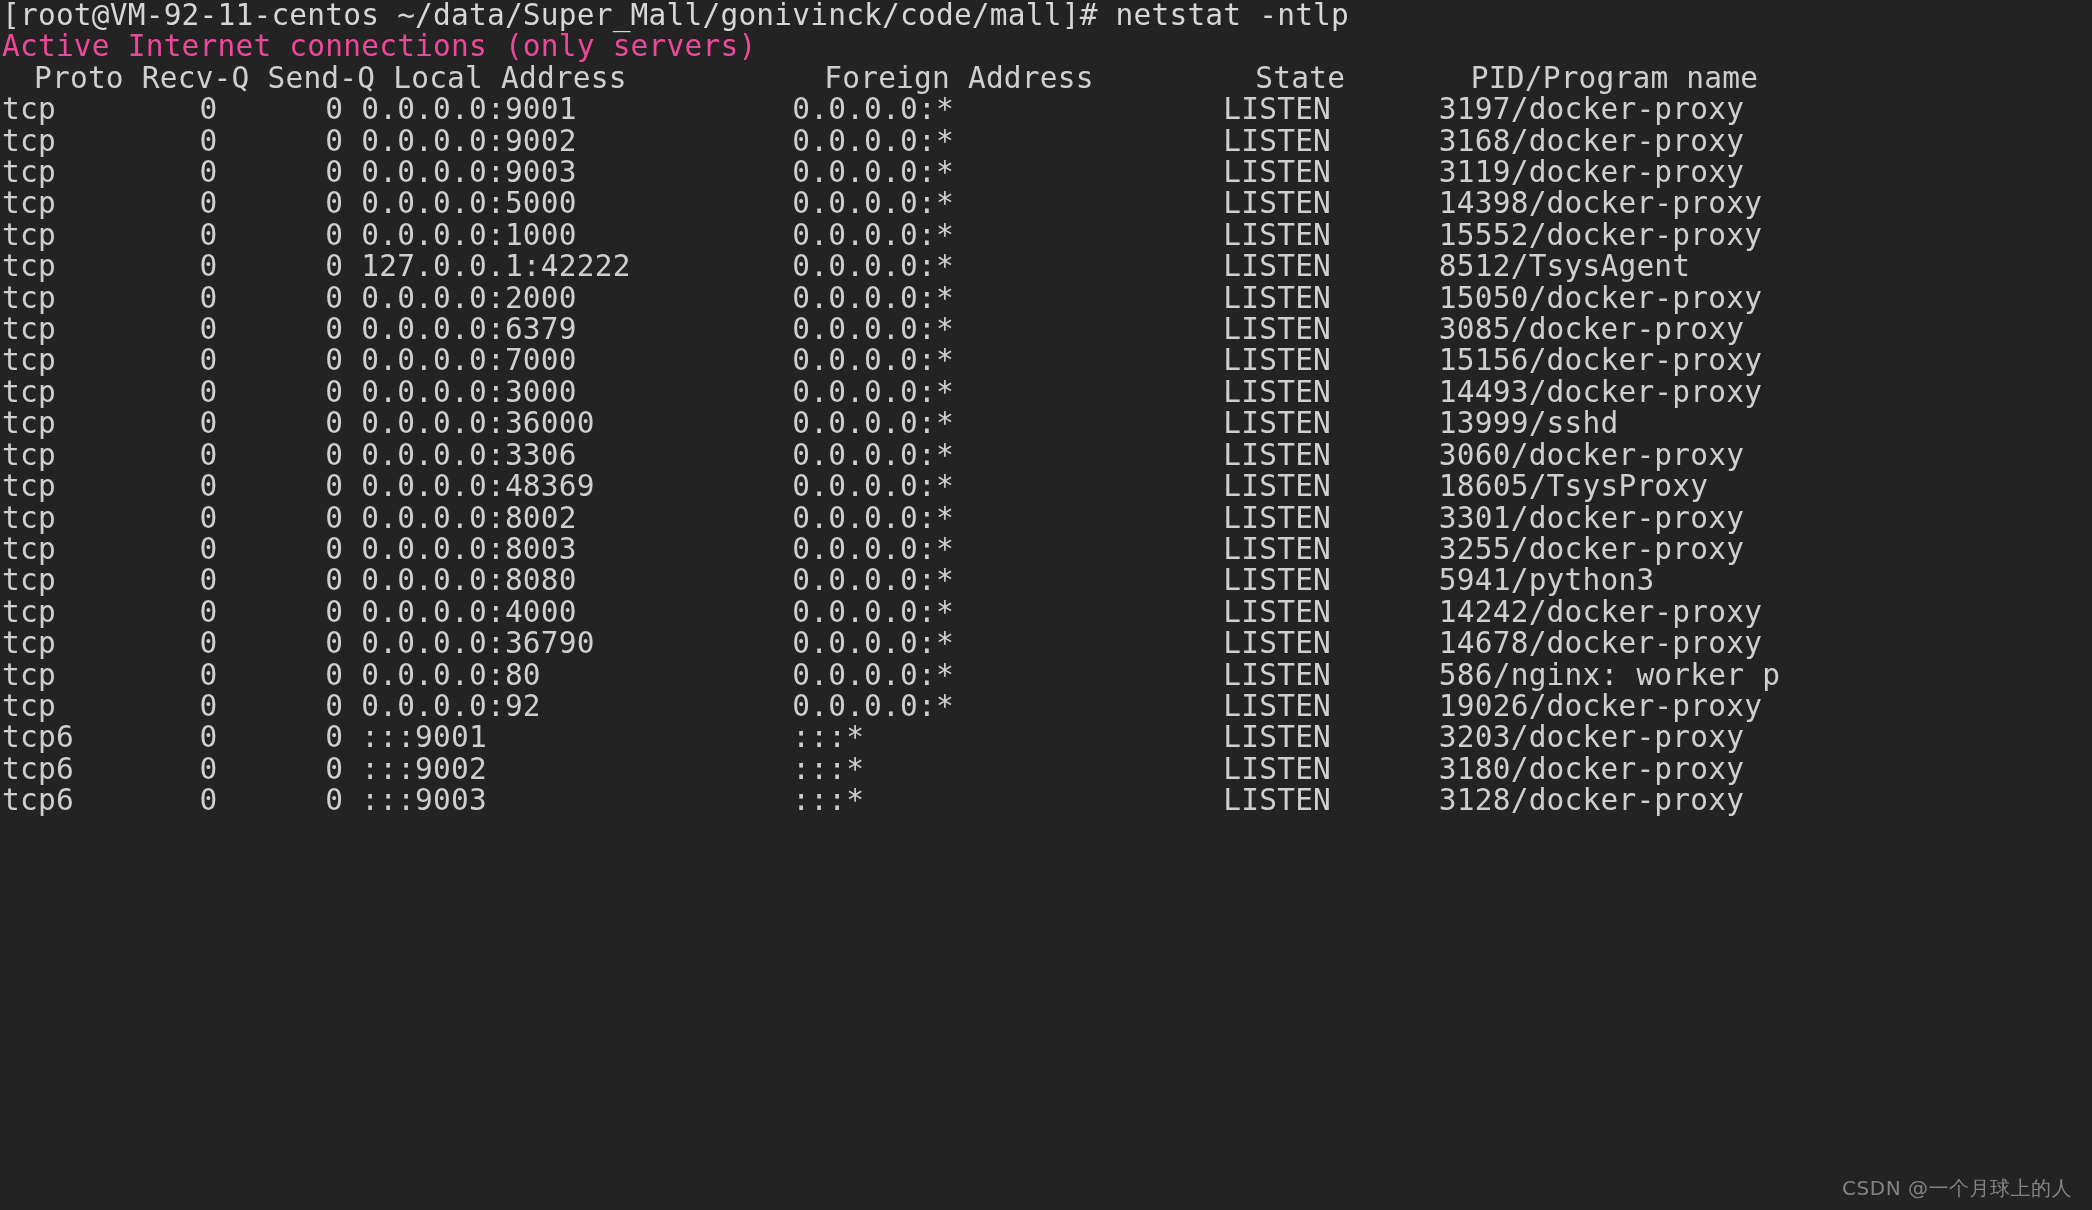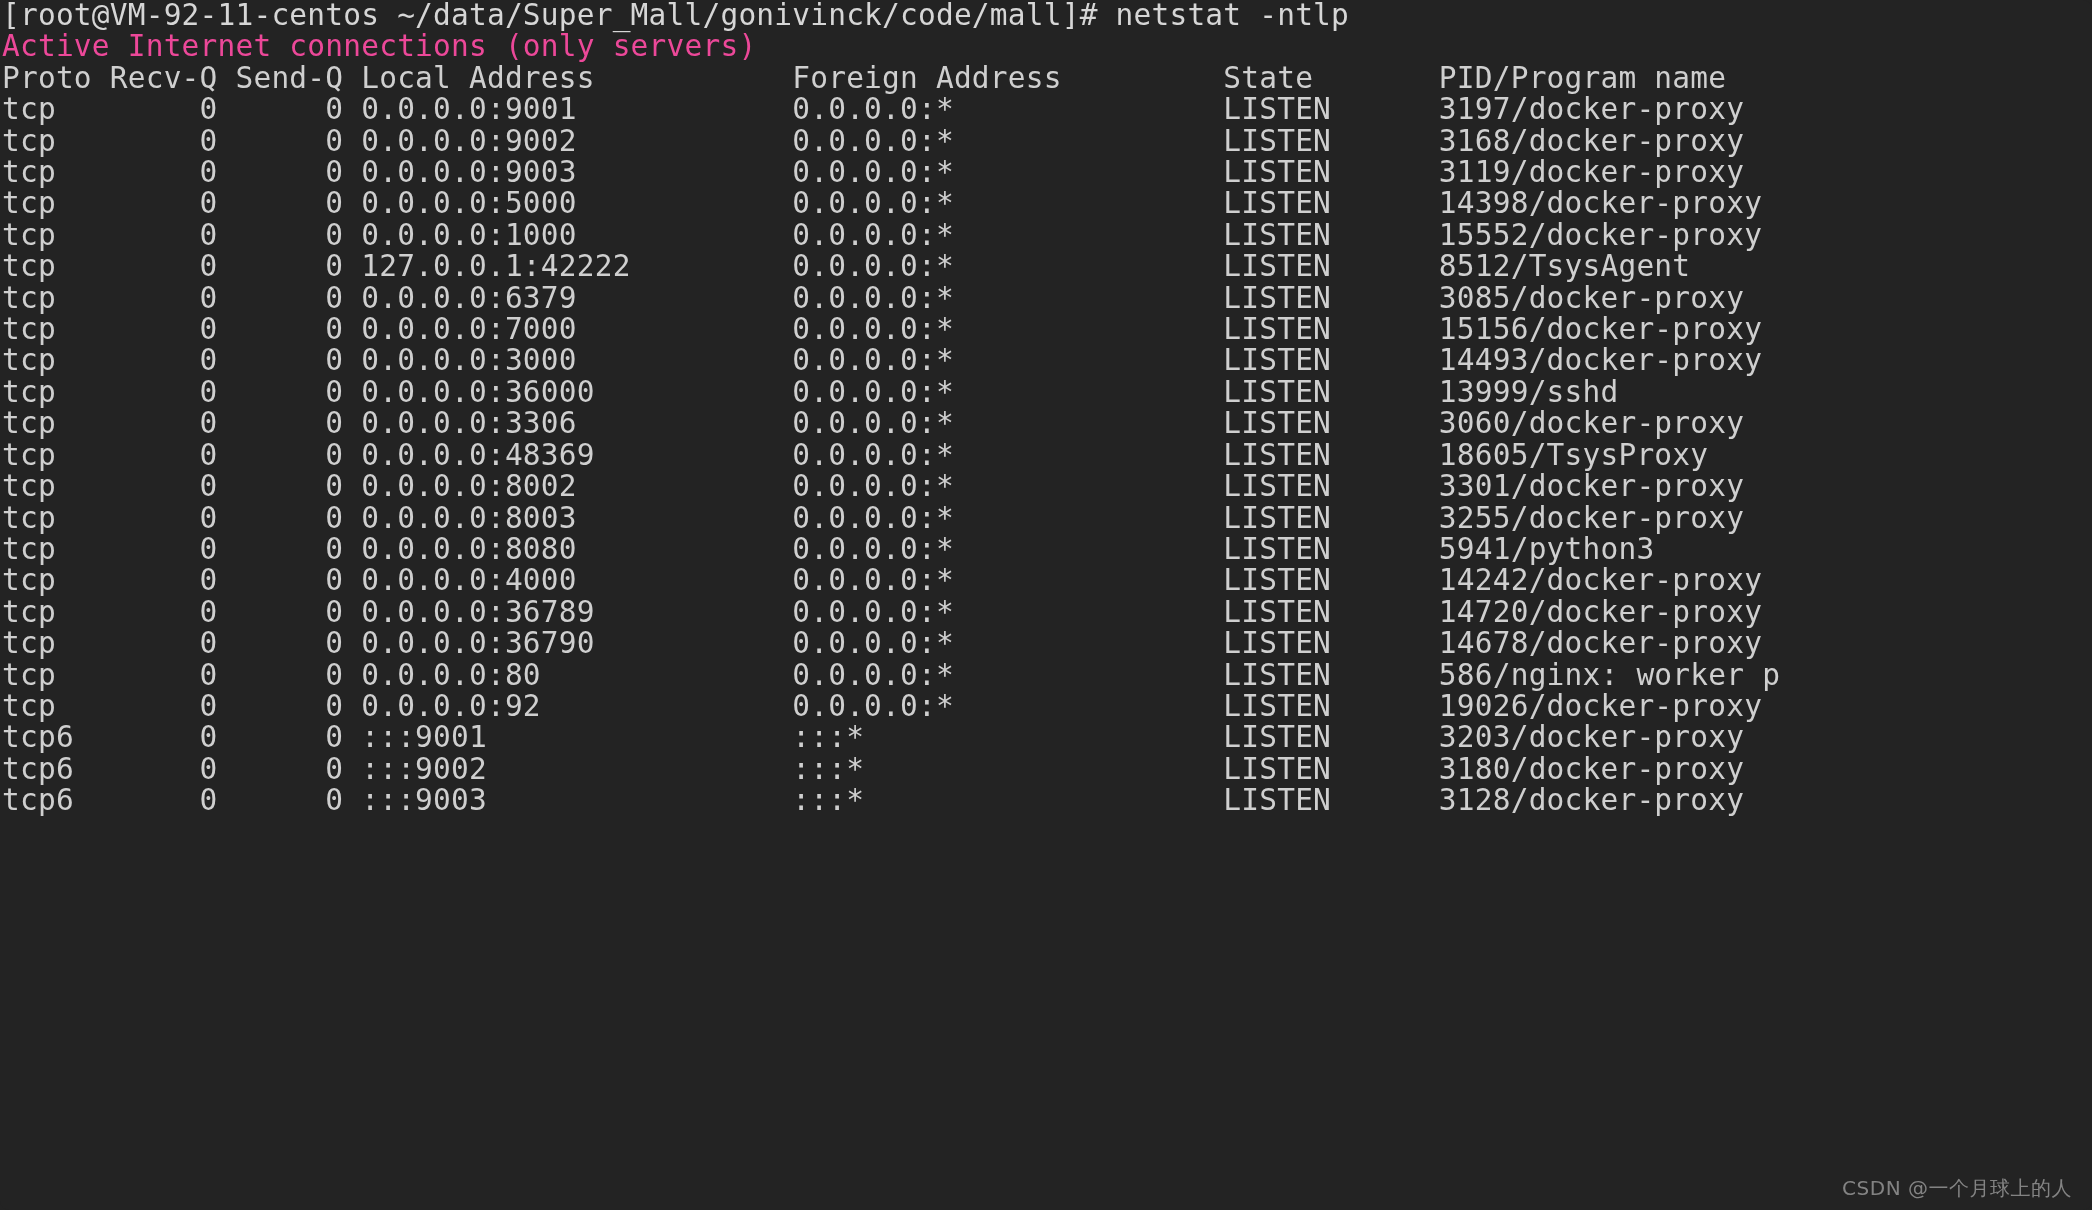--- a/index.html
+++ b/index.html
@@ -31,20 +31,21 @@
     padding-left: 2px;
   }
   .prompt-line {
     color: #d6d6d6;
   }
   .title-line {
     color: #ec4899;
   }
   .header-line {
     color: #cfcfcf;
+    margin-left: 32px;
   }
   .row-line {
     color: #cfcfcf;
   }
   #watermark {
     position: absolute;
     right: 20px;
     bottom: 8px;
     font-family: "DejaVu Sans", "Liberation Sans", sans-serif;
     font-size: 20px;
@@ -65,31 +66,31 @@
 
   <div class="term-line header-line">Proto Recv-Q Send-Q Local Address           Foreign Address         State       PID/Program name</div>
 
   <div id="rows-container">
       <div class="term-line row-line">tcp        0      0 0.0.0.0:9001            0.0.0.0:*               LISTEN      3197/docker-proxy</div>
       <div class="term-line row-line">tcp        0      0 0.0.0.0:9002            0.0.0.0:*               LISTEN      3168/docker-proxy</div>
       <div class="term-line row-line">tcp        0      0 0.0.0.0:9003            0.0.0.0:*               LISTEN      3119/docker-proxy</div>
       <div class="term-line row-line">tcp        0      0 0.0.0.0:5000            0.0.0.0:*               LISTEN      14398/docker-proxy</div>
       <div class="term-line row-line">tcp        0      0 0.0.0.0:1000            0.0.0.0:*               LISTEN      15552/docker-proxy</div>
       <div class="term-line row-line">tcp        0      0 127.0.0.1:42222         0.0.0.0:*               LISTEN      8512/TsysAgent</div>
+      <div class="term-line row-line">tcp        0      0 0.0.0.0:2000            0.0.0.0:*               LISTEN      15050/docker-proxy</div>
       <div class="term-line row-line">tcp        0      0 0.0.0.0:6379            0.0.0.0:*               LISTEN      3085/docker-proxy</div>
       <div class="term-line row-line">tcp        0      0 0.0.0.0:7000            0.0.0.0:*               LISTEN      15156/docker-proxy</div>
       <div class="term-line row-line">tcp        0      0 0.0.0.0:3000            0.0.0.0:*               LISTEN      14493/docker-proxy</div>
       <div class="term-line row-line">tcp        0      0 0.0.0.0:36000           0.0.0.0:*               LISTEN      13999/sshd</div>
       <div class="term-line row-line">tcp        0      0 0.0.0.0:3306            0.0.0.0:*               LISTEN      3060/docker-proxy</div>
       <div class="term-line row-line">tcp        0      0 0.0.0.0:48369           0.0.0.0:*               LISTEN      18605/TsysProxy</div>
       <div class="term-line row-line">tcp        0      0 0.0.0.0:8002            0.0.0.0:*               LISTEN      3301/docker-proxy</div>
       <div class="term-line row-line">tcp        0      0 0.0.0.0:8003            0.0.0.0:*               LISTEN      3255/docker-proxy</div>
       <div class="term-line row-line">tcp        0      0 0.0.0.0:8080            0.0.0.0:*               LISTEN      5941/python3</div>
       <div class="term-line row-line">tcp        0      0 0.0.0.0:4000            0.0.0.0:*               LISTEN      14242/docker-proxy</div>
-      <div class="term-line row-line">tcp        0      0 0.0.0.0:36789           0.0.0.0:*               LISTEN      14720/docker-proxy</div>
       <div class="term-line row-line">tcp        0      0 0.0.0.0:36790           0.0.0.0:*               LISTEN      14678/docker-proxy</div>
       <div class="term-line row-line">tcp        0      0 0.0.0.0:80              0.0.0.0:*               LISTEN      586/nginx: worker p</div>
       <div class="term-line row-line">tcp        0      0 0.0.0.0:92              0.0.0.0:*               LISTEN      19026/docker-proxy</div>
       <div class="term-line row-line">tcp6       0      0 :::9001                 :::*                    LISTEN      3203/docker-proxy</div>
       <div class="term-line row-line">tcp6       0      0 :::9002                 :::*                    LISTEN      3180/docker-proxy</div>
       <div class="term-line row-line">tcp6       0      0 :::9003                 :::*                    LISTEN      3128/docker-proxy</div>
     </div>
 
   <div id="watermark">CSDN @一个月球上的人</div>
 

